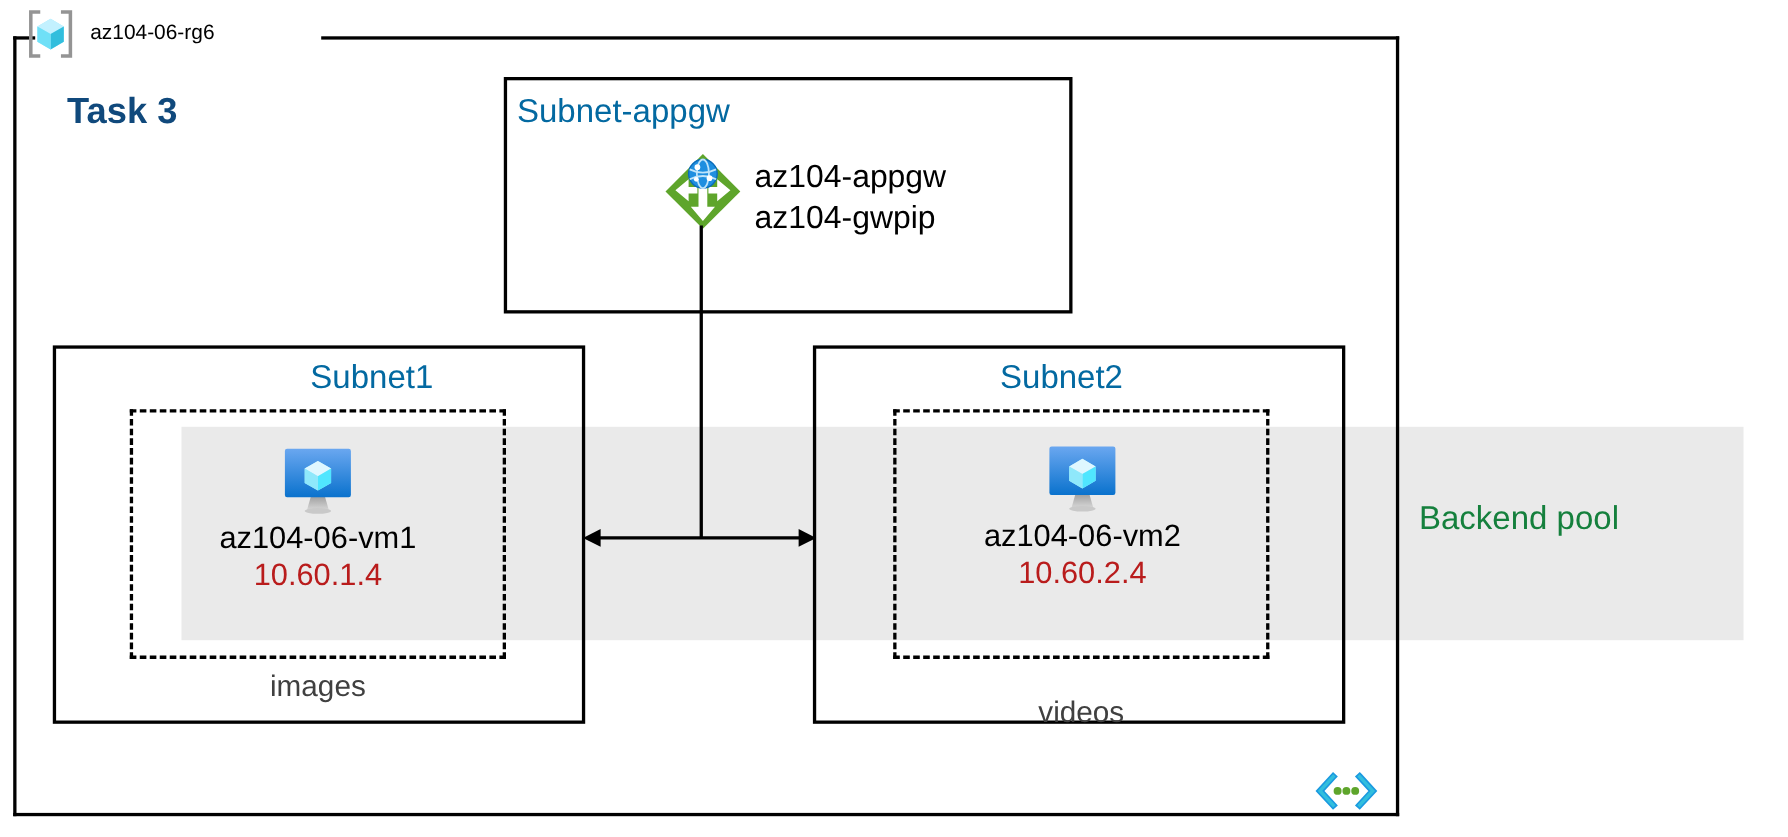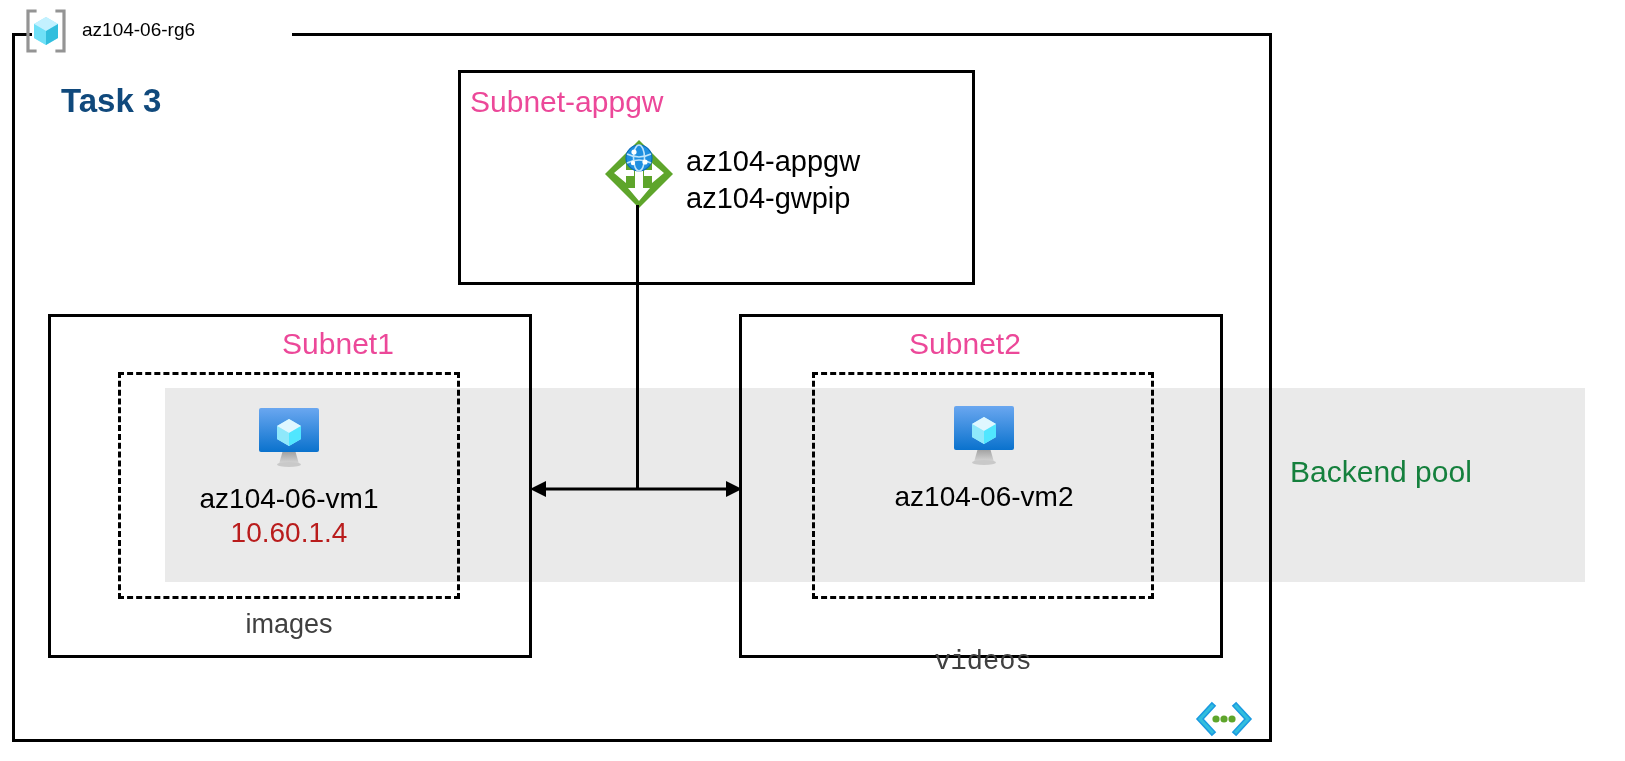--- a/index.html
+++ b/index.html
@@ -82,21 +82,21 @@
   }
   .subnet-appgw  { left: 458px; top: 70px;  width: 517px; height: 215px; }
   .subnet-one    { left: 48px;  top: 314px; width: 484px; height: 344px; }
   .subnet-two    { left: 739px; top: 314px; width: 484px; height: 344px; }
 
   .subnet-title {
     position: absolute;
     font-size: 30px;
     line-height: 34px;
     white-space: nowrap;
-    color: #ec4899;
+    color: #0369a1;
   }
   .title-appgw { left: 470px; top: 85px; }
   .title-s1    { left: 48px;  top: 327px; width: 580px; text-align: center; }
   .title-s2    { left: 739px; top: 327px; width: 452px; text-align: center; }
 
   
   .dashed-box {
     position: absolute;
     border: 3px dashed #000;
     box-sizing: border-box;
@@ -107,31 +107,31 @@
 
   .nsg-label {
     position: absolute;
     font-size: 27px;
     line-height: 30px;
     white-space: nowrap;
     text-align: center;
     color: #404040;
   }
   .nsg-one { left: 118px; top: 609px; width: 342px; }
-  .nsg-two { left: 812px; top: 647px; width: 342px; font-family: Liberation Mono, monospace; }
+  .nsg-two { left: 812px; top: 632px; width: 342px; }
 
   
   .vm-block { position: absolute; text-align: center; }
   .vm-one { left: 160px; top: 400px; width: 258px; }
   .vm-two { left: 855px; top: 398px; width: 258px; }
   .vm-icon { width: 72px; height: 72px; margin: 0 auto; display: block; }
   .vm-name {
     font-size: 28px;
     line-height: 34px;
-    margin-top: 10px;
+    margin-top: 0;
     white-space: nowrap;
     color: #000;
   }
   .vm-ip {
     font-size: 28px;
     line-height: 34px;
     white-space: nowrap;
     color: #b91c1c;
   }
 
@@ -295,20 +295,21 @@
         <path d="M30 50 L42 50 L46 64 L26 64 Z" fill="url(#vmStand2)"></path>
         <ellipse cx="36" cy="64.5" rx="12" ry="2.6" fill="#c9c9c9"></ellipse>
         <rect x="6" y="8" width="60" height="44" rx="2" fill="url(#vmScreen2)"></rect>
         <polygon points="36,19 48,26 48,39 36,46 24,39 24,26" fill="#a8ecff"></polygon>
         <polygon points="36,19 48,26 36,33 24,26" fill="#dff7ff"></polygon>
         <polygon points="36,33 48,26 48,39 36,46" fill="#50e6ff"></polygon>
         <polygon points="36,33 24,26 24,39 36,46" fill="#8fe8fb"></polygon>
       </svg>
     </div>
     <div class="vm-name">az104-06-vm2</div>
+    <div class="vm-ip">10.60.2.4</div>
   </div>
 
   <div class="code-icon">
     <svg viewBox="0 0 60 50" width="60" height="50" aria-hidden="true">
       <path d="M18 12 L6 25 L18 38" fill="none" stroke="#1b9ae0" stroke-width="6" stroke-linecap="square"></path>
       <path d="M18 12 L6 25 L18 38" fill="none" stroke="#32bedd" stroke-width="3" stroke-linecap="square"></path>
       <path d="M42 12 L54 25 L42 38" fill="none" stroke="#1b9ae0" stroke-width="6" stroke-linecap="square"></path>
       <path d="M42 12 L54 25 L42 38" fill="none" stroke="#32bedd" stroke-width="3" stroke-linecap="square"></path>
       <circle cx="22" cy="25" r="3.6" fill="#5ea52b"></circle>
       <circle cx="30" cy="25" r="3.6" fill="#5ea52b"></circle>

